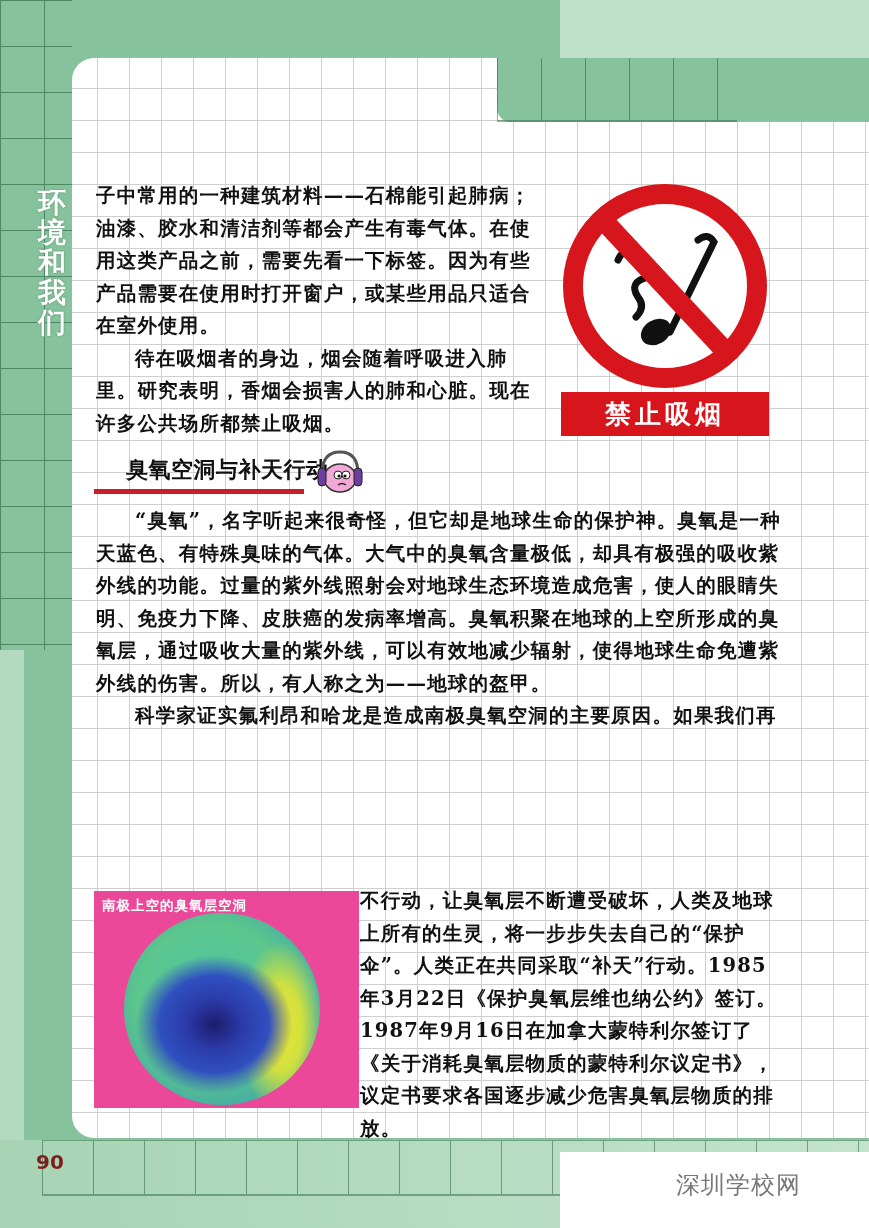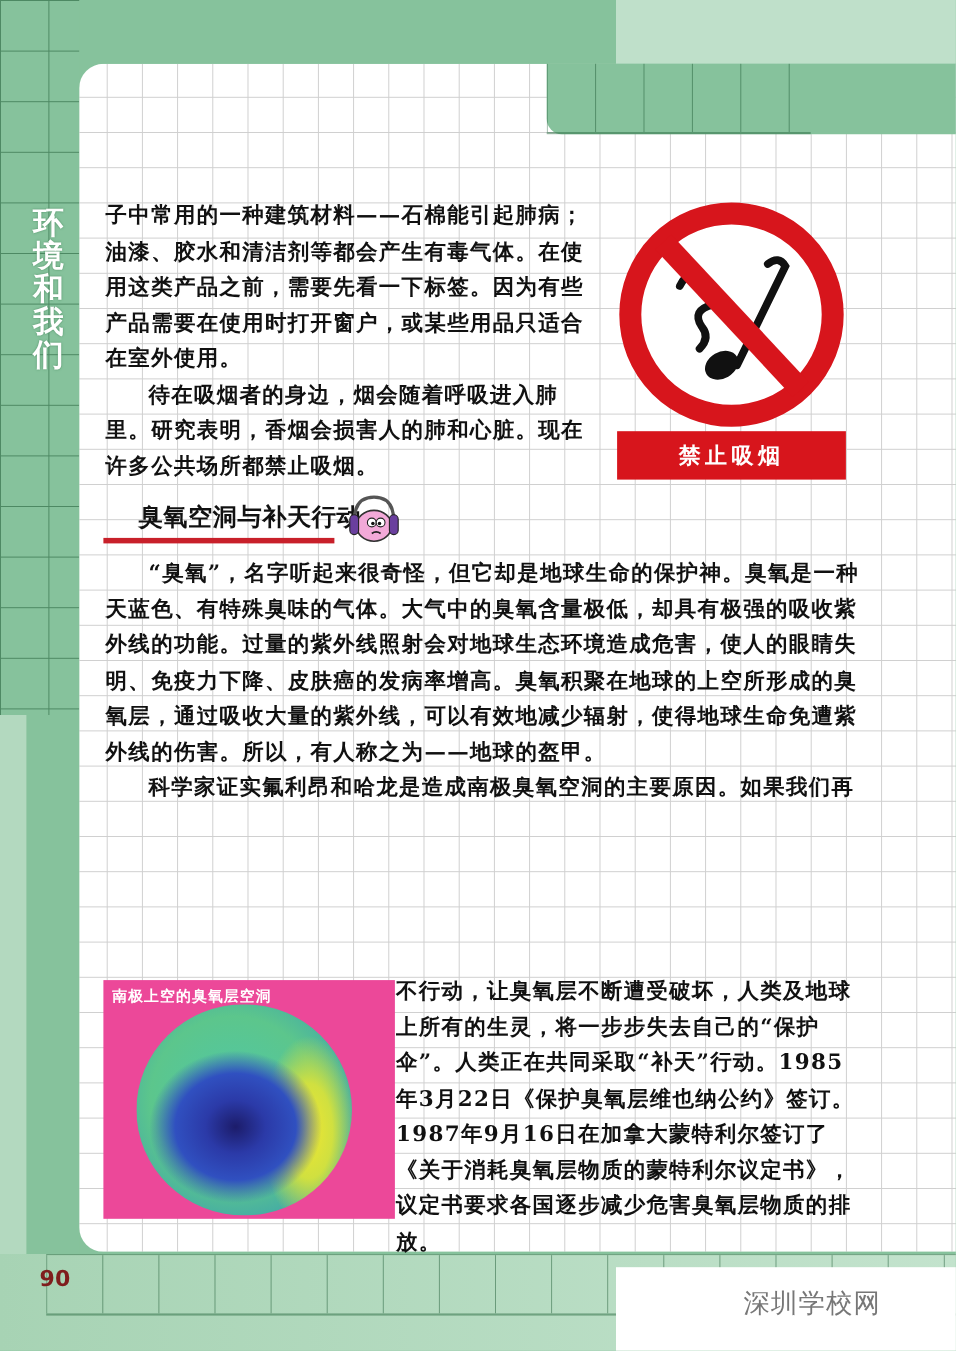--- a/index.html
+++ b/index.html
@@ -24,33 +24,33 @@
     background-size:51px 56px; opacity:0.5; border-top:1px solid #2b6b42; border-bottom:2px solid #2b6b42; }
 
   .page { position:absolute; left:72px; top:58px; width:797px; height:1080px; background:#fff;
     border-radius:22px 0 0 22px;
     background-image:
       linear-gradient(#cfcfcf 1px, transparent 1px),
       linear-gradient(90deg, #cfcfcf 1px, transparent 1px);
     background-size:32px 32px; background-position:-7px -2px; }
   .notch { position:absolute; left:497px; top:58px; width:372px; height:64px; background:#86c29c; border-radius:0 0 0 14px; }
 
-  .side-title { position:absolute; left:30px; top:188px; width:36px; color:#fff; font-family:"DejaVu Sans","Liberation Sans",sans-serif; font-weight:bold; font-size:28px; line-height:30px; text-align:left; text-shadow:0 0 2px #4a8a60; }
+  .side-title { position:absolute; left:30px; top:188px; width:36px; color:#fff; font-family:"DejaVu Sans","Liberation Sans",sans-serif; font-weight:bold; font-size:28px; line-height:30px; text-align:right; text-shadow:0 0 2px #4a8a60; }
 
   .text { position:absolute; color:#111; font-weight:bold; font-size:19.5px; line-height:32.5px; letter-spacing:1.2px; }
   .text p { margin:0; }
   .indent { text-indent:2em; }
 
   .block1 { left:96px; top:180px; width:448px; }
   .block2 { left:96px; top:505px; width:686px; }
   .block3 { left:96px; top:700px; width:686px; }
   .block4 { left:360px; top:885px; width:422px; }
 
   .sign { position:absolute; left:558px; top:182px; width:214px; height:258px; }
-  .sign-banner { position:absolute; left:3px; top:210px; width:208px; height:44px; background:#d7151c; color:#fff; font-family:"DejaVu Sans","Liberation Sans",sans-serif; font-weight:bold; font-size:20px; line-height:44px; text-align:center; letter-spacing:4px; }
+  .sign-banner { position:absolute; left:3px; top:210px; width:208px; height:44px; background:#d7151c; color:#fff; font-family:"DejaVu Sans","Liberation Sans",sans-serif; font-weight:bold; font-size:26px; line-height:44px; text-align:center; letter-spacing:4px; }
 
   .heading { position:absolute; left:94px; top:455px; font-family:"DejaVu Sans","Liberation Sans",sans-serif; font-weight:bold; font-size:22px; color:#111; letter-spacing:0.5px;margin-left:32px; }
   .heading-underline { position:absolute; left:94px; top:489px; width:210px; height:5px; background:#c8202a; }
   .mascot { position:absolute; left:316px; top:448px; width:48px; height:50px; }
 
   .photo { position:absolute; left:94px; top:891px; width:265px; height:217px; background:#ec4899; overflow:hidden; }
   .photo-caption { position:absolute; left:8px; top:6px; color:#fff; font-weight:bold; font-size:13.5px; letter-spacing:1px; }
   .globe { position:absolute; left:30px; top:22px; width:196px; height:192px; border-radius:50%;
     background:
       radial-gradient(ellipse 40% 36% at 46% 58%, #1c1c6a 0%, #2b3aa8 35%, #3050c0 70%, transparent 100%),

